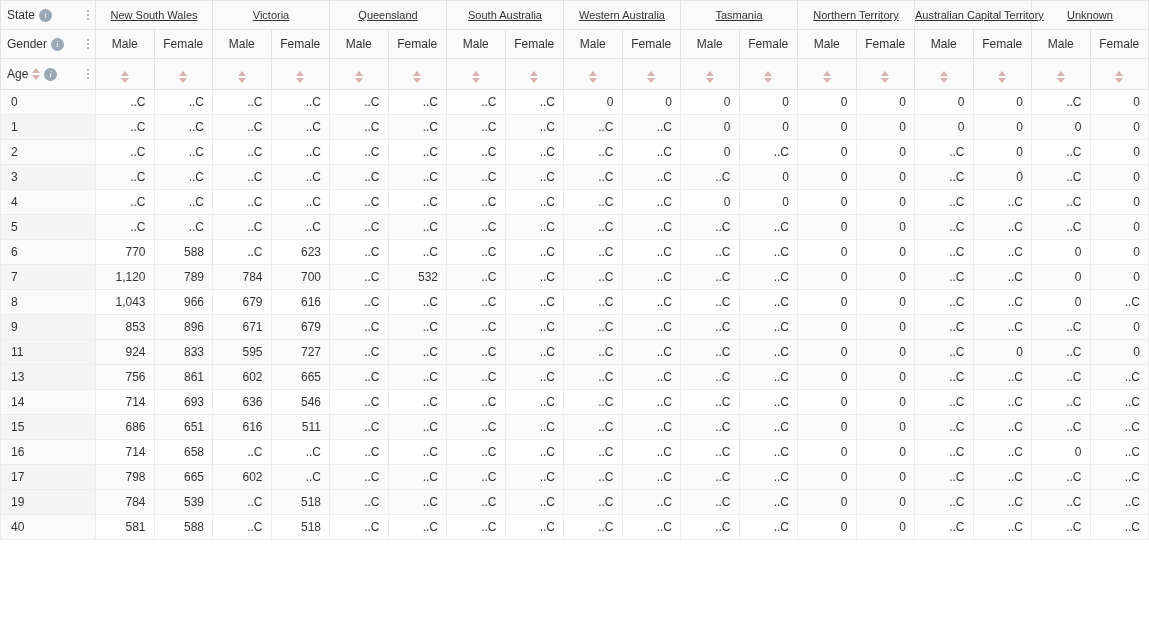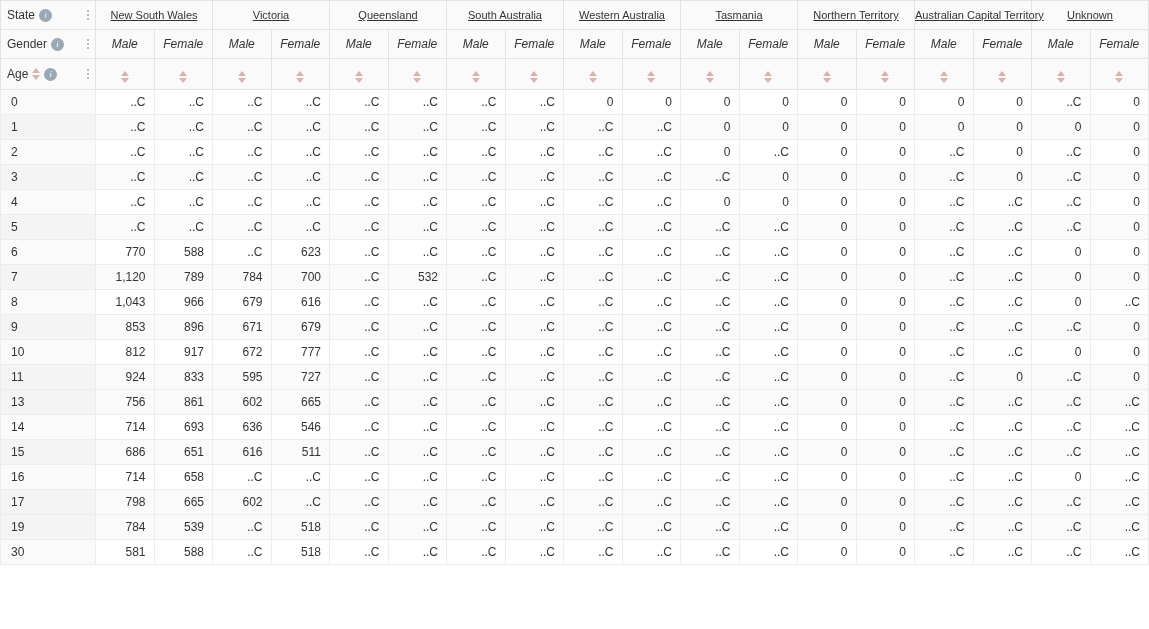--- a/index.html
+++ b/index.html
@@ -116,21 +116,20 @@
   }
 
   
   .gender-head {
     height: 29px;
     text-align: center;
   }
   .gender-head .gender-text {
     font-size: 12px;
     color: #333;
-    font-style: italic;
   }
 
   
   .sortcell {
     height: 31px;
     text-align: center;
   }
   .sortcell .sort-arrows {
     margin: 0 auto;
   }
@@ -512,41 +511,20 @@
         <td>..C</td>
         <td class="colsep">..C</td>
         <td>..C</td>
         <td class="colsep">0</td>
         <td>0</td>
         <td class="colsep">..C</td>
         <td>..C</td>
         <td class="colsep">..C</td>
         <td>0</td>
       </tr>
-      <tr>
-        <td class="agecell">10</td>
-        <td class="colsep">812</td>
-        <td>917</td>
-        <td class="colsep">672</td>
-        <td>777</td>
-        <td class="colsep">..C</td>
-        <td>..C</td>
-        <td class="colsep">..C</td>
-        <td>..C</td>
-        <td class="colsep">..C</td>
-        <td>..C</td>
-        <td class="colsep">..C</td>
-        <td>..C</td>
-        <td class="colsep">0</td>
-        <td>0</td>
-        <td class="colsep">..C</td>
-        <td>..C</td>
-        <td class="colsep">0</td>
-        <td>0</td>
-      </tr>
       <tr class="alt">
         <td class="agecell">11</td>
         <td class="colsep">924</td>
         <td>833</td>
         <td class="colsep">595</td>
         <td>727</td>
         <td class="colsep">..C</td>
         <td>..C</td>
         <td class="colsep">..C</td>
         <td>..C</td>
@@ -681,21 +659,21 @@
         <td class="colsep">..C</td>
         <td>..C</td>
         <td class="colsep">0</td>
         <td>0</td>
         <td class="colsep">..C</td>
         <td>..C</td>
         <td class="colsep">..C</td>
         <td>..C</td>
       </tr>
       <tr>
-        <td class="agecell">30</td>
+        <td class="agecell">40</td>
         <td class="colsep">581</td>
         <td>588</td>
         <td class="colsep">..C</td>
         <td>518</td>
         <td class="colsep">..C</td>
         <td>..C</td>
         <td class="colsep">..C</td>
         <td>..C</td>
         <td class="colsep">..C</td>
         <td>..C</td>

